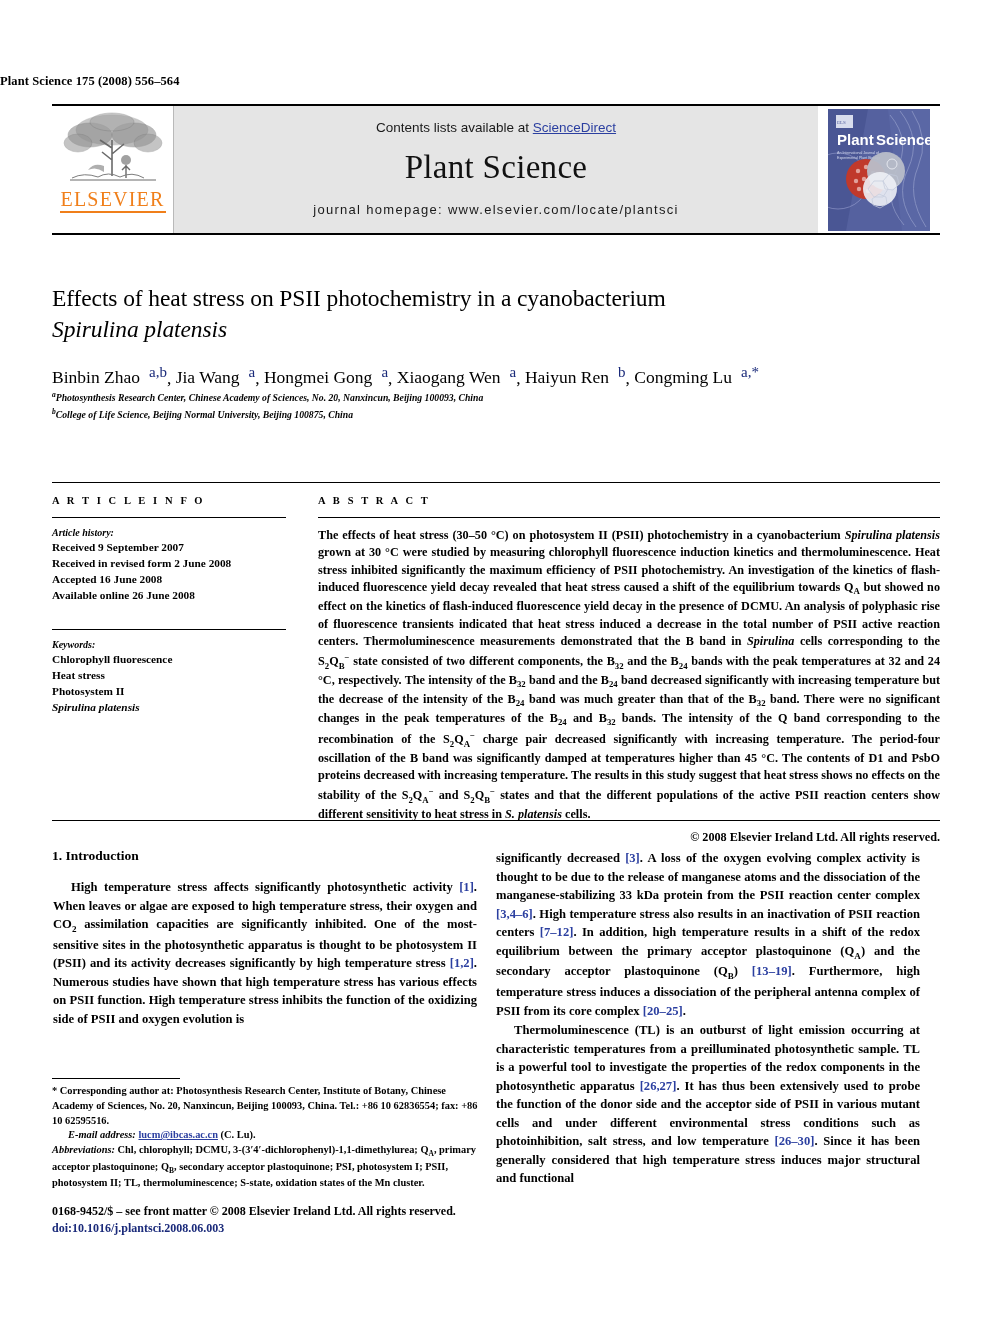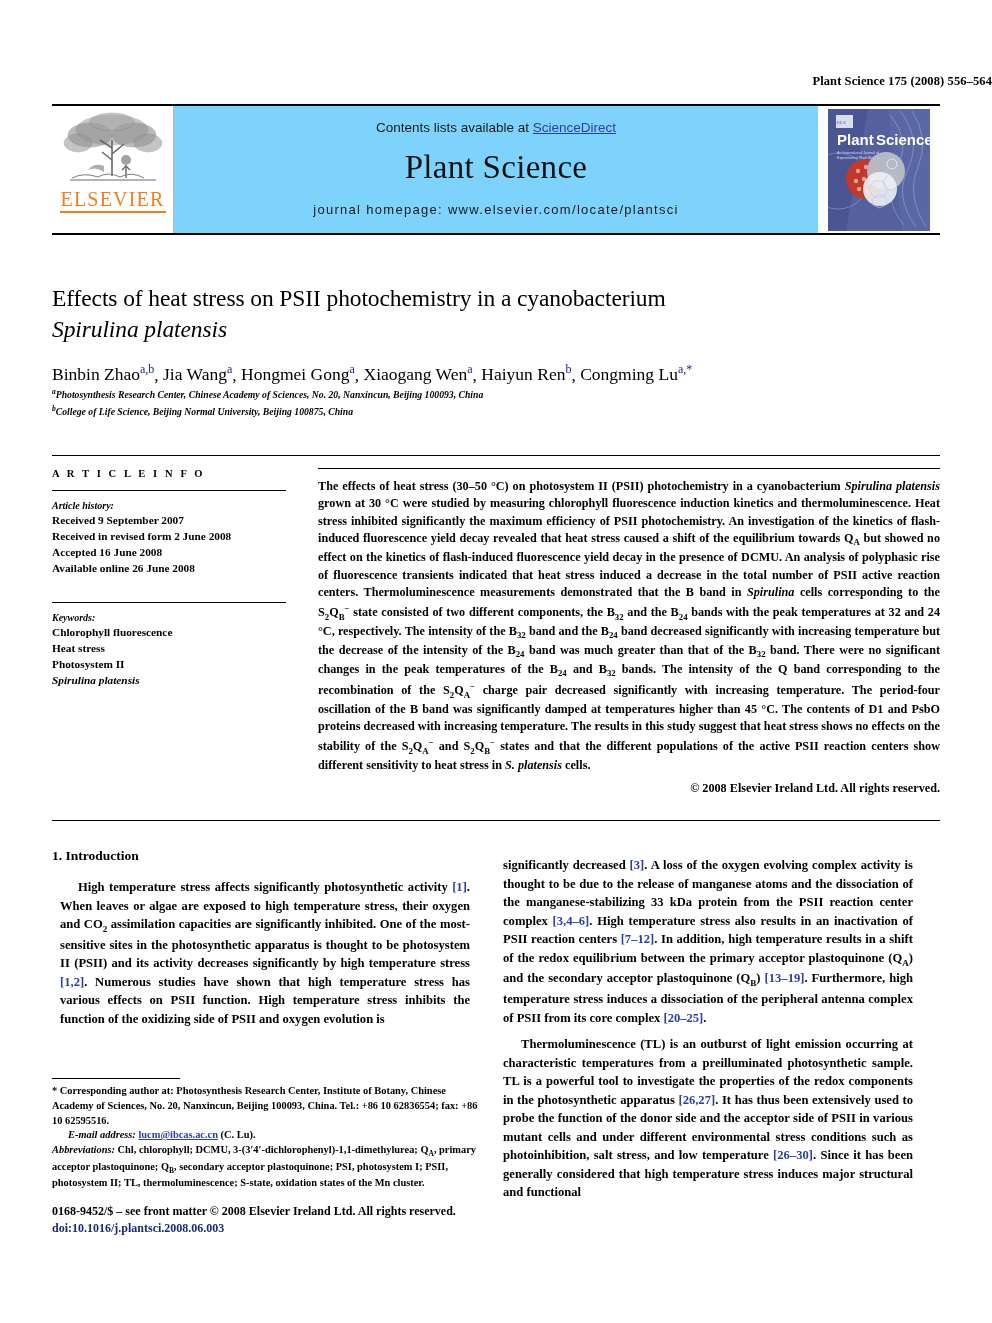--- a/index.html
+++ b/index.html
@@ -21,21 +21,21 @@
     height: 1323px;
     padding: 0;
   }
 
   
   .running-head {
     position: absolute;
     top: 74px;
     left: 0;
     width: 992px;
-    text-align: right;
+    text-align: left;
     font-size: 12.5px;
     font-weight: bold;
     letter-spacing: .1px;
   }
 
   
   .masthead {
     position: absolute;
     top: 104px;
     left: 52px;
@@ -73,21 +73,21 @@
     margin-top: 1px;
   }
   .elsevier-rule {
     width: 106px;
     height: 2px;
     background: #f07f1a;
     margin-top: 2px;
   }
   .journal-band {
     flex: 1 1 auto;
-    background: #7dd3fc;
+    background: #e5e5e5;
     display: flex;
     flex-direction: column;
     align-items: center;
     justify-content: center;
     padding: 6px 0 8px 0;
     box-sizing: border-box;
   }
   .contents-line {
     font-family: "Liberation Sans", sans-serif;
     font-size: 13.5px;
@@ -142,39 +142,40 @@
   }
   .art-title .sp {
     font-style: italic;
   }
   .authors {
     margin-top: 16px;
     font-size: 17.5px;
     line-height: 1.35;
   }
   .authors sup {
-    font-size: 12px;
+    font-size: 15px;
     color: #1a2a7a;
     vertical-align: super;
+    margin-left: 9px;
   }
   .affil {
     font-size: 9.7px;
     font-style: italic;
     font-weight: bold;
     line-height: 1.45;
   }
   .affil sup {
     font-size: 7.5px;
     vertical-align: super;
   }
 
   
   .info-abstract {
     position: absolute;
-    top: 455px;
+    top: 482px;
     left: 52px;
     width: 888px;
     border-top: 1.5px solid #000;
     padding-top: 12px;
     box-sizing: border-box;
     display: flex;
   }
   .col-info {
     width: 254px;
     flex: 0 0 254px;
@@ -253,21 +254,21 @@
   .sec-title {
     font-size: 13.5px;
     font-weight: bold;
     margin: 0 0 14px 0;
   }
   .para {
     font-size: 12.6px;
     line-height: 1.47;
     text-align: justify;
     text-indent: 18px;
-    margin: 8px;
+    margin: 1px;
     font-weight: bold;
   }
   .para.cont {
     text-indent: 0;
   }
   .ref {
     color: #2b3fa0;
   }
   sub { font-size: 72%; }
   sup { font-size: 72%; }
@@ -420,20 +421,21 @@
         <hr class="hr-thin">
         <div class="kw-head">Keywords:</div>
         <div class="kw-line">Chlorophyll fluorescence</div>
         <div class="kw-line">Heat stress</div>
         <div class="kw-line">Photosystem II</div>
         <div class="kw-line italic">Spirulina platensis</div>
       </div>
     </div>
 
     <div class="col-abstract">
+      <div class="sec-label">A B S T R A C T</div>
       <hr class="hr-thin">
       <div class="abstract-text">
         <span>The effects of heat stress (30–50 °C) on photosystem II (PSII) photochemistry in a cyanobacterium </span><i>Spirulina platensis</i><span> grown at 30 °C were studied by measuring chlorophyll fluorescence induction kinetics and thermoluminescence. Heat stress inhibited significantly the maximum efficiency of PSII photochemistry. An investigation of the kinetics of flash-induced fluorescence yield decay revealed that heat stress caused a shift of the equilibrium towards Q</span><sub>A</sub><span> but showed no effect on the kinetics of flash-induced fluorescence yield decay in the presence of DCMU. An analysis of polyphasic rise of fluorescence transients indicated that heat stress induced a decrease in the total number of PSII active reaction centers. Thermoluminescence measurements demonstrated that the B band in </span><i>Spirulina</i><span> cells corresponding to the S</span><sub>2</sub>Q<sub>B</sub><sup>−</sup><span> state consisted of two different components, the B</span><sub>32</sub><span> and the B</span><sub>24</sub><span> bands with the peak temperatures at 32 and 24 °C, respectively. The intensity of the B</span><sub>32</sub><span> band and the B</span><sub>24</sub><span> band decreased significantly with increasing temperature but the decrease of the intensity of the B</span><sub>24</sub><span> band was much greater than that of the B</span><sub>32</sub><span> band. There were no significant changes in the peak temperatures of the B</span><sub>24</sub><span> and B</span><sub>32</sub><span> bands. The intensity of the Q band corresponding to the recombination of the S</span><sub>2</sub>Q<sub>A</sub><sup>−</sup><span> charge pair decreased significantly with increasing temperature. The period-four oscillation of the B band was significantly damped at temperatures higher than 45 °C. The contents of D1 and PsbO proteins decreased with increasing temperature. The results in this study suggest that heat stress shows no effects on the stability of the S</span><sub>2</sub>Q<sub>A</sub><sup>−</sup><span> and S</span><sub>2</sub>Q<sub>B</sub><sup>−</sup><span> states and that the different populations of the active PSII reaction centers show different sensitivity to heat stress in </span><i>S. platensis</i><span> cells.</span>
       </div>
       <div class="copyright-line">© 2008 Elsevier Ireland Ltd. All rights reserved.</div>
     </div>
   </div>
 
   <div class="abstract-rule-bottom"></div>
 

